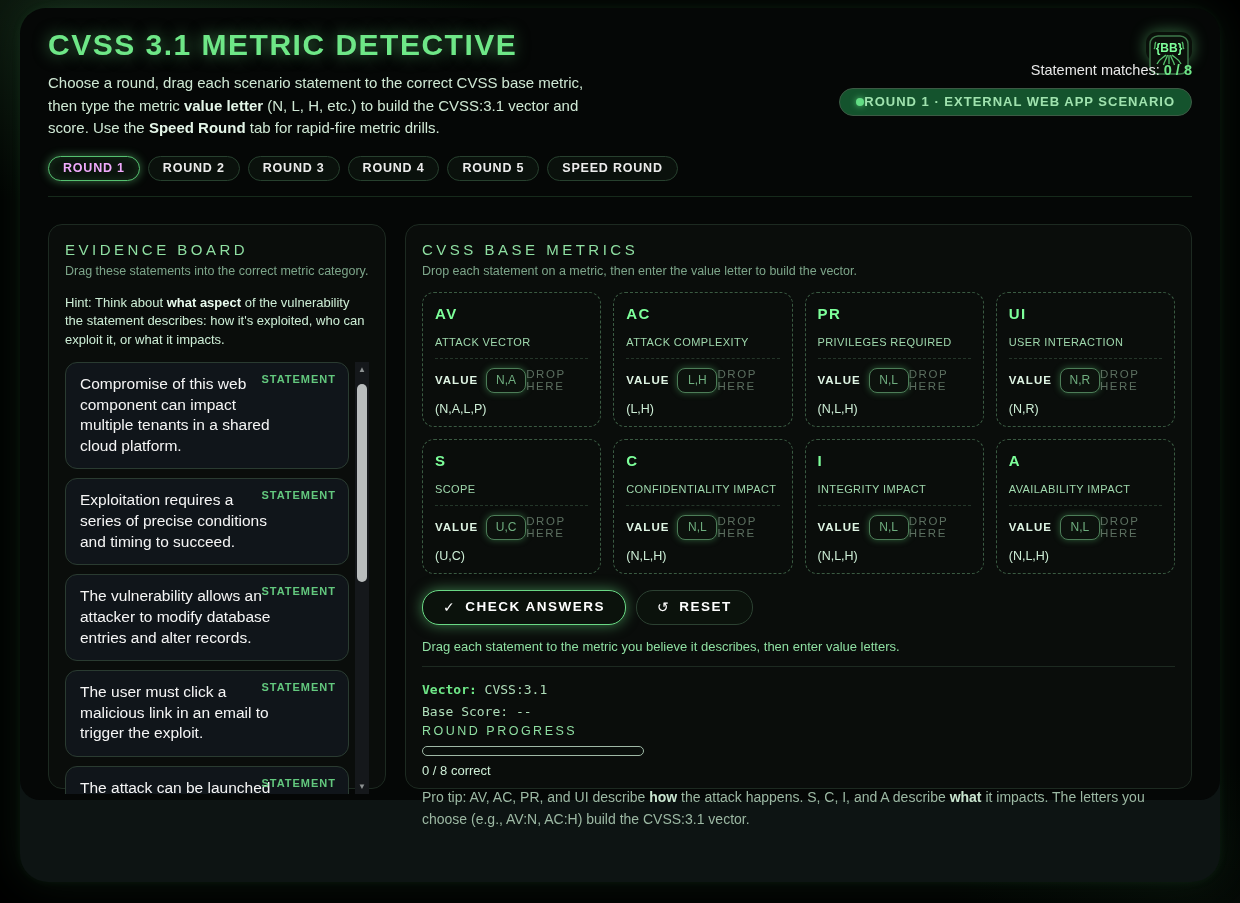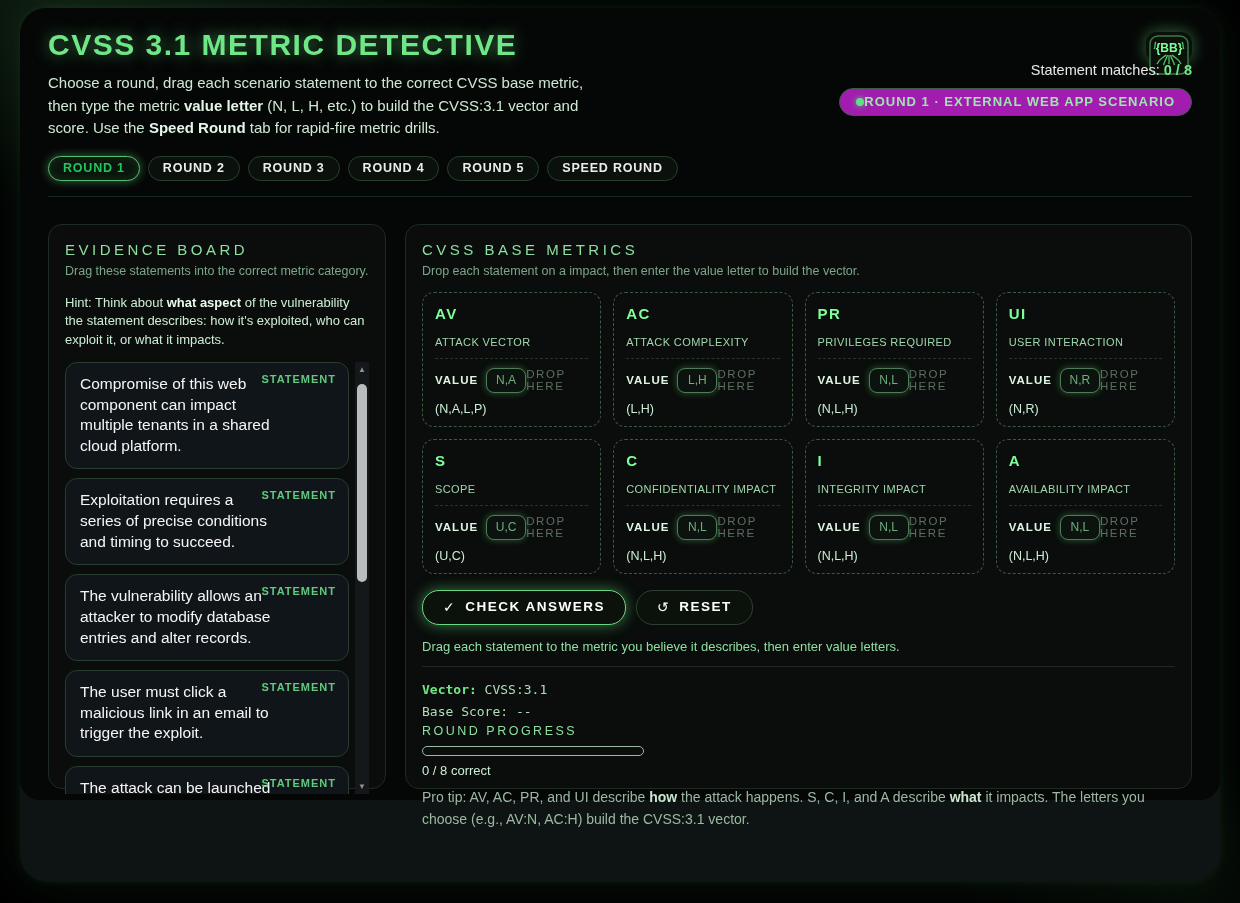--- a/index.html
+++ b/index.html
@@ -33,34 +33,34 @@
     color: #cfe8d4;
   }
   .intro b { color: #e4f6e8; }
   .tabs { display: flex; gap: 8px; margin-top: 16px; }
   .tab {
     border: 1px solid #27402e; background: #0a110c; color: #ececec;
     border-radius: 13px; padding: 4px 14px 5px; font-size: 12.5px; font-weight: bold;
     letter-spacing: 0.8px; cursor: pointer; white-space: nowrap;
   }
   .tab.active {
-    border-color: #55c070; color: #22c55e;
+    border-color: #55c070; color: #f0abfc;
     box-shadow: 0 0 10px rgba(110,231,135,0.45), inset 0 0 8px rgba(110,231,135,0.12);
     background: #0b150d;
   }
   .header-right { display: flex; flex-direction: column; align-items: flex-end; }
   .logo {
     width: 46px; height: 30px; border-radius: 11px; background: #0a100a;
     box-shadow: 0 0 16px rgba(110,231,135,0.45); margin-top: 4px;
   }
   .matches { font-size: 14.5px; color: #e8e8e8; }
   .matches b { color: #6ee787; }
   .scenario-badge {
     margin-top: 10px; display: flex; align-items: center; 
-    border: 1px solid #3c5a44; background: #a21caf; border-radius: 15px;
+    border: 1px solid #3c5a44; background: #14532d; border-radius: 15px;
     padding: 5px 16px 6px; font-size: 13px; font-weight: bold; letter-spacing: 1px;
     color: #9fe3ae;
   }
   .dot { width: 8px; height: 8px; border-radius: 50%; background: #62dd84;
          box-shadow: 0 0 6px rgba(98,221,132,0.8); }
   .rule { margin-top: 15px; border-top: 1px solid rgba(110,231,135,0.16); }
   
   .main { display: flex; gap: 19px; margin-top: 27px; }
   .panel {
     background: #0a0d0b; border: 1px solid #1d2a21; border-radius: 14px;
@@ -215,21 +215,21 @@
           <div class="sbar">
             <div class="sbar-btn up">▲</div>
             <div class="sbar-thumb"></div>
             <div class="sbar-btn down">▼</div>
           </div>
         </div>
       </div>
 
       <div class="panel metrics-panel">
         <div class="panel-title">CVSS BASE METRICS</div>
-        <div class="panel-sub">Drop each statement on a impact, then enter the value letter to build the vector.</div>
+        <div class="panel-sub">Drop each statement on a metric, then enter the value letter to build the vector.</div>
 
         <div class="metric-grid">
 
           <div class="metric-card">
             <div class="metric-abbr">AV</div>
             <div class="metric-name">ATTACK VECTOR</div>
             <div class="metric-div"></div>
             <div class="value-row">
               <span class="value-label">VALUE</span>
               <input class="value-input" placeholder="N,A" style="">

